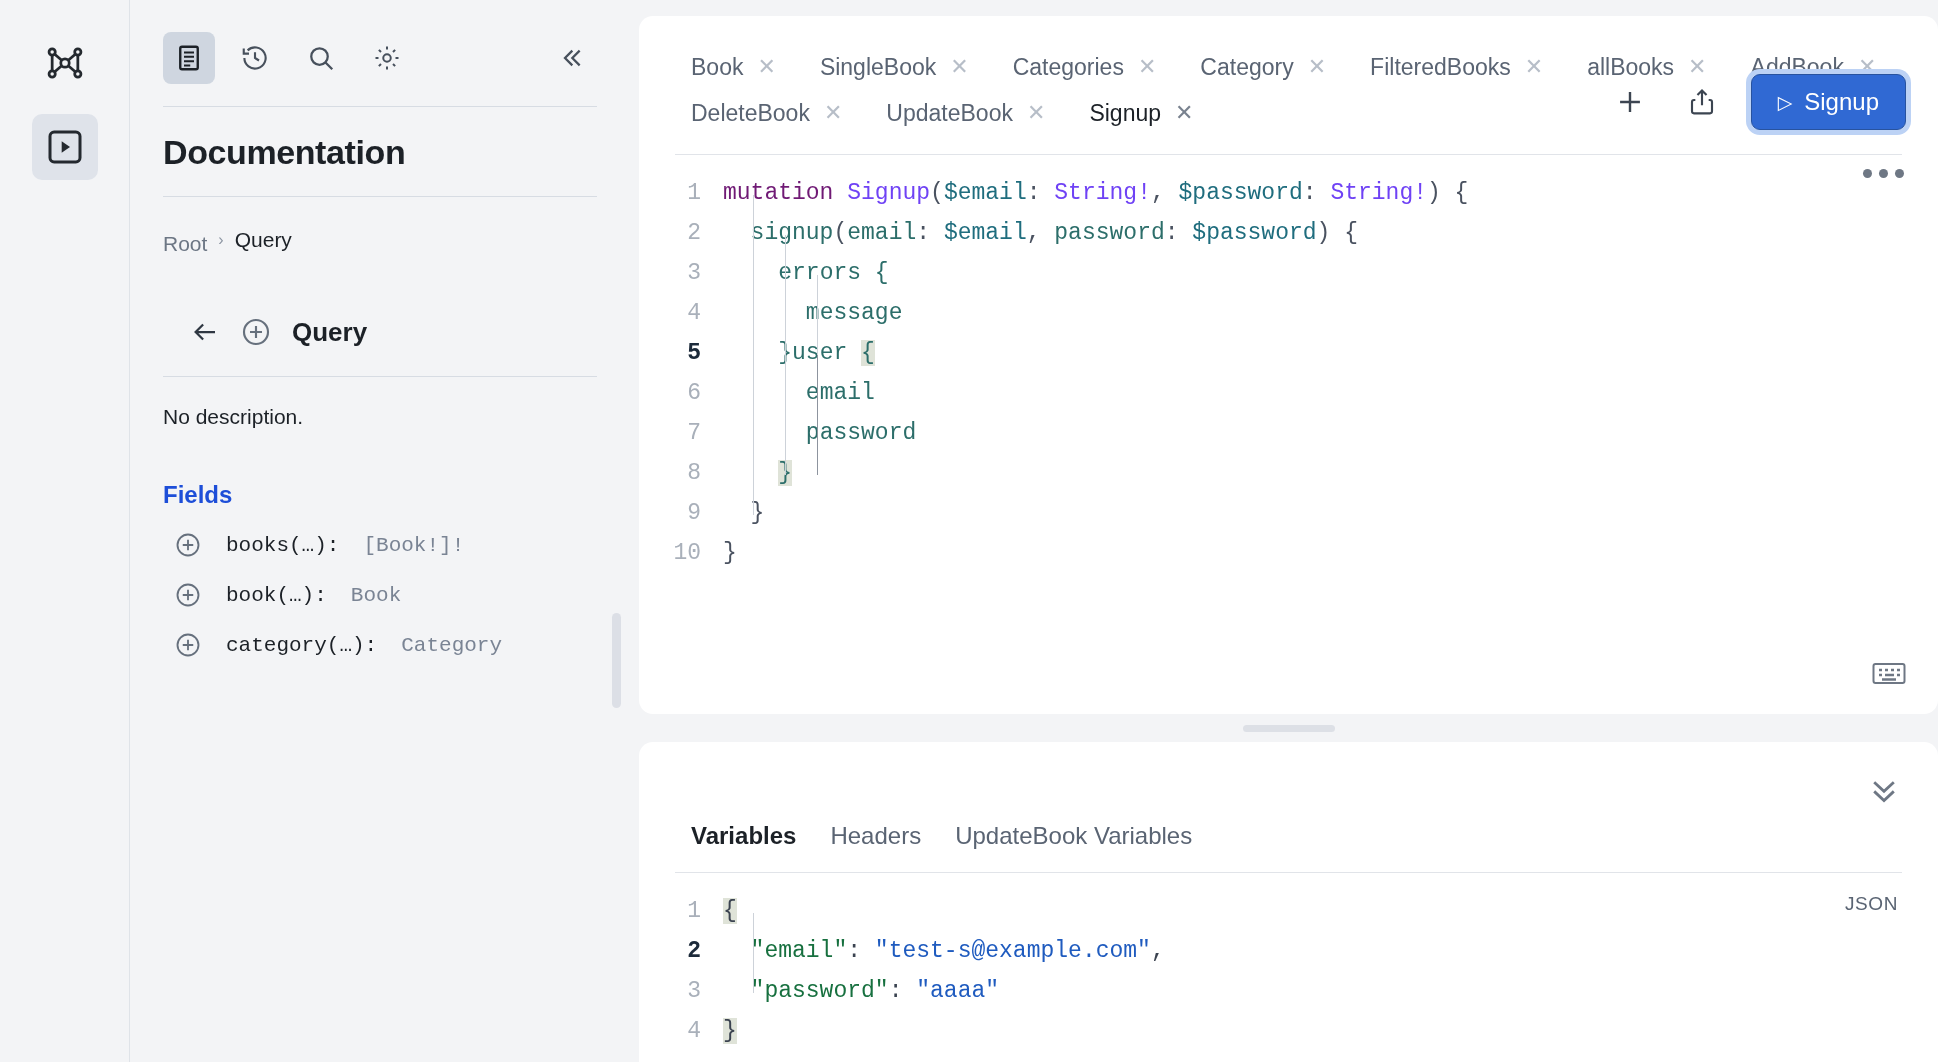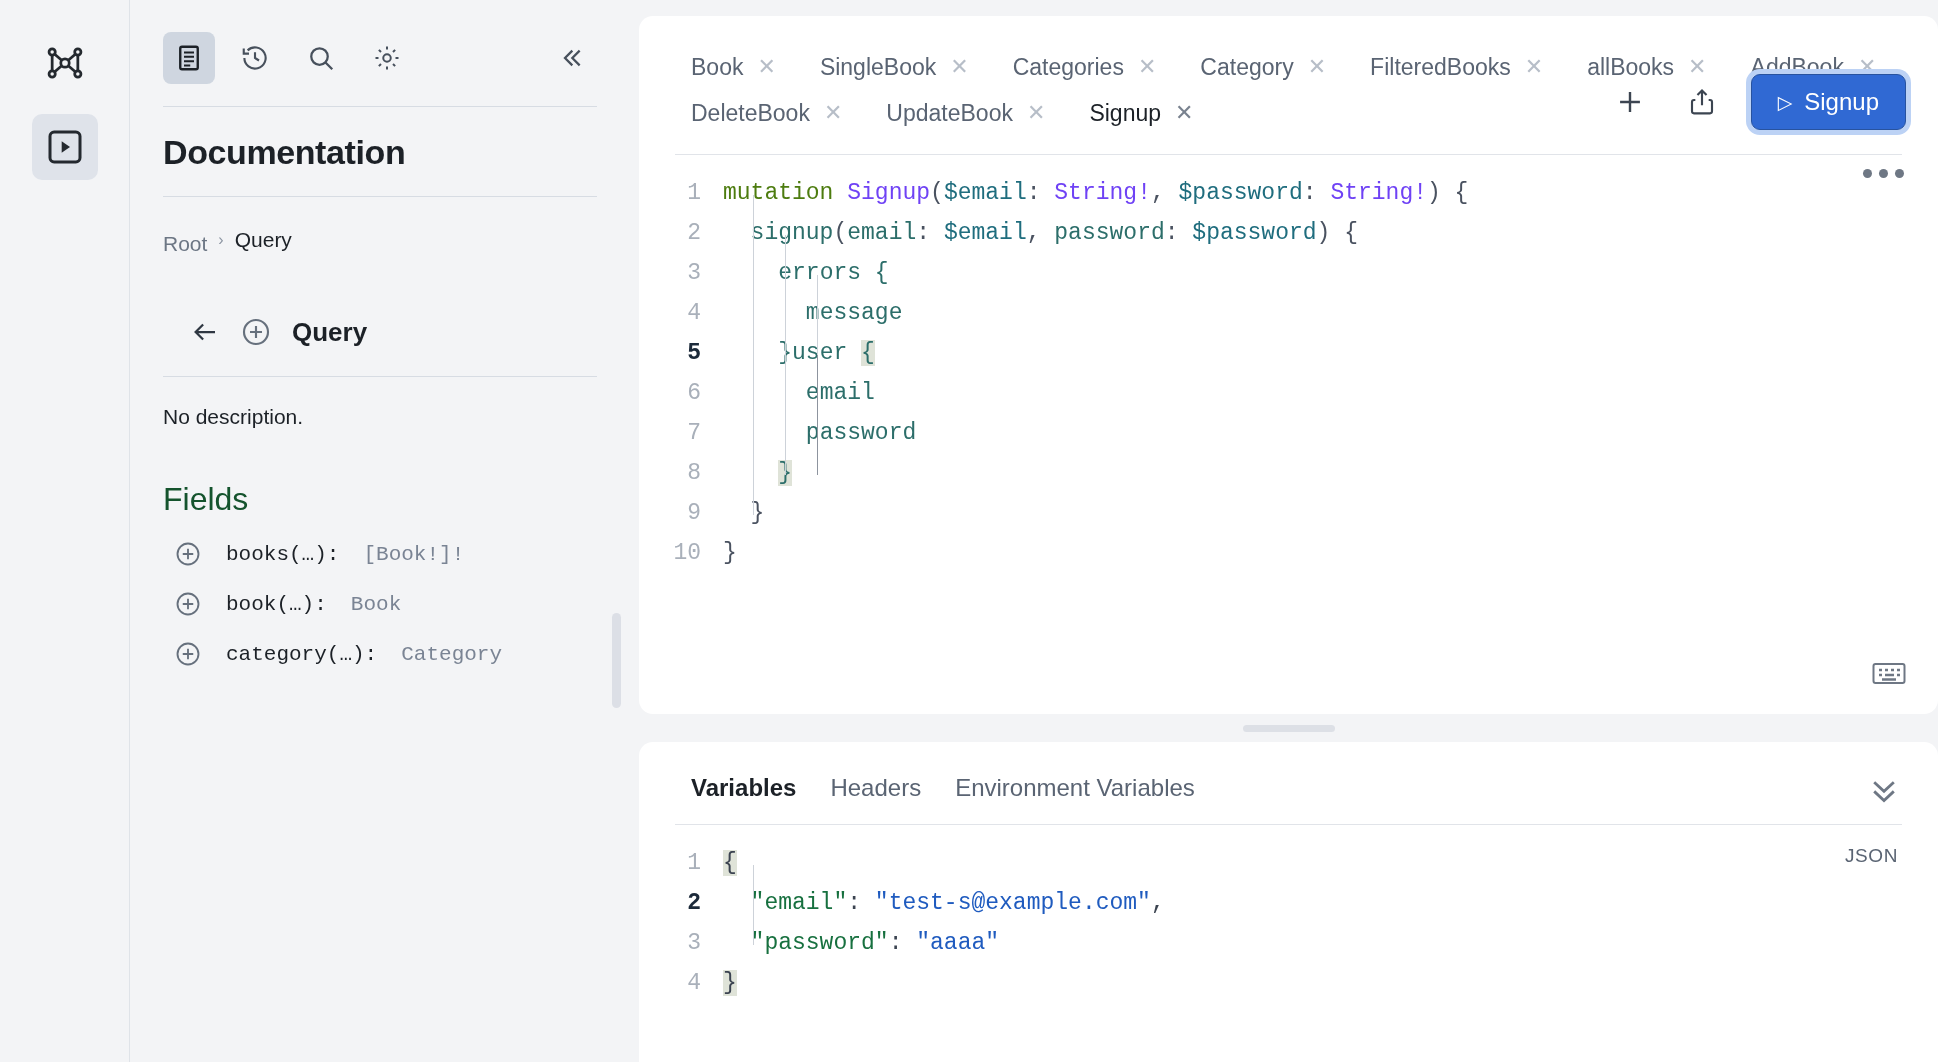--- a/index.html
+++ b/index.html
@@ -61,21 +61,21 @@
   .type-head {
     display: flex; align-items: center; gap: 20px;
     padding: 60px 0 0 27px;
   }
   .back-arrow { color: #2f3742; display: flex; }
   .plus-circle { color: #66707d; display: flex; }
   .type-name { font-size: 26px; font-weight: 700; color: #1c2127; }
   .type-rule { height: 1px; background: #d7dce3; margin-top: 28px; }
   .no-desc { font-size: 21px; color: #1c2127; padding-top: 28px; }
   .fields-head {
-    font-size: 32px; font-weight: 400; color: #14532d;
+    font-size: 24px; font-weight: 700; color: #1d4ed8;
     padding: 52px 0 0 0;
   }
   .field-row {
     display: flex; align-items: center; gap: 24px;
     padding: 22px 0 0 11px;
     font-family: "Liberation Mono", monospace;
     font-size: 21px;
     white-space: nowrap; overflow: hidden;
   }
   .field-plus { color: #66707d; display: flex; flex: 0 0 auto; }
@@ -150,21 +150,21 @@
   .code-line {
     display: flex; align-items: center;
     height: 40px; line-height: 40px;
   }
   .ln {
     width: 84px; min-width: 84px; text-align: right;
     color: #a9b0ba; padding-right: 22px;
   }
   .ln.cur { color: #1c2a3a; font-weight: 700; }
   .code-txt { white-space: pre; }
-  .k-kw { color: #4d7c0f; }
+  .k-kw { color: #701a75; }
   .k-name { color: #6f42f5; }
   .k-type { color: #6f42f5; }
   .k-arg { color: #2c6e6a; }
   .k-var { color: #1f6d7e; }
   .k-field { color: #2c6e6a; }
   .k-punc { color: #4a5260; }
   .k-brace-hl { background: #dfe3d8; }
   .indent-guide {
     position: absolute; top: 0; bottom: 0;
     width: 1px; background: #cdd2d9;
@@ -188,21 +188,21 @@
     background: #ffffff;
     border-radius: 14px 14px 0 0;
     flex: 1;
     position: relative;
     overflow: hidden;
   }
   .vars-tabs {
     display: flex; align-items: center; gap: 34px;
     padding: 32px 0 0 52px;
   }
-  .vtab { font-size: 24px; color: #5a6473; }
+  .vtab { font-size: 24px; color: #5a6473; margin-top: 48px; }
   .vtab.active { color: #1c2127; font-weight: 700; }
   .vars-chevron {
     position: absolute; right: 36px; top: 34px; color: #6e7784;
   }
   .vars-sep { height: 1px; background: #e1e4e9; margin: 22px 36px 0 36px; }
   .vars-code {
     padding: 18px 0 0 0;
     font-family: "Liberation Mono", monospace;
     font-size: 23px;
     position: relative;
@@ -476,21 +476,21 @@
     </div>
 
     <div class="drag-zone">
       <div class="drag-pill"></div>
     </div>
 
     <div class="vars-card">
       <div class="vars-tabs">
         <span class="vtab active">Variables</span>
         <span class="vtab">Headers</span>
-        <span class="vtab">Environment Variables</span>
+        <span class="vtab">UpdateBook Variables</span>
       </div>
       <div class="vars-chevron">
         <svg width="36" height="28" viewBox="0 0 24 20" fill="none" stroke="currentColor" stroke-width="2">
           <path d="M5 4.5 12 11l7-6.5M5 11 12 17.5 19 11"></path>
         </svg>
       </div>
       <div class="vars-sep"></div>
 
       <div class="vars-code">
         <span class="json-badge">JSON</span>

